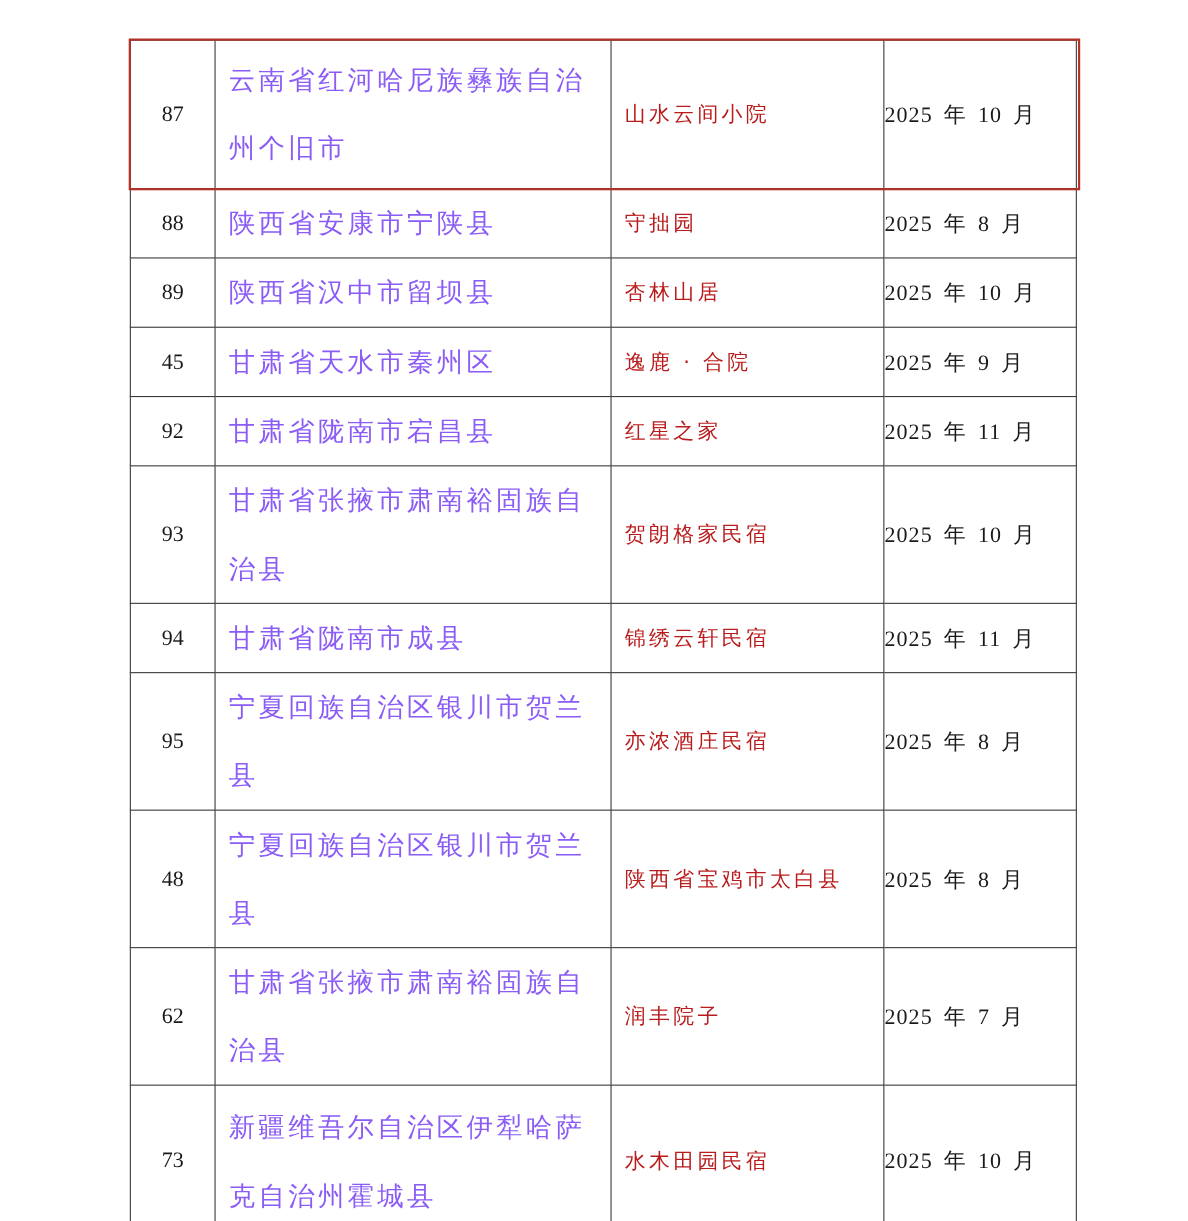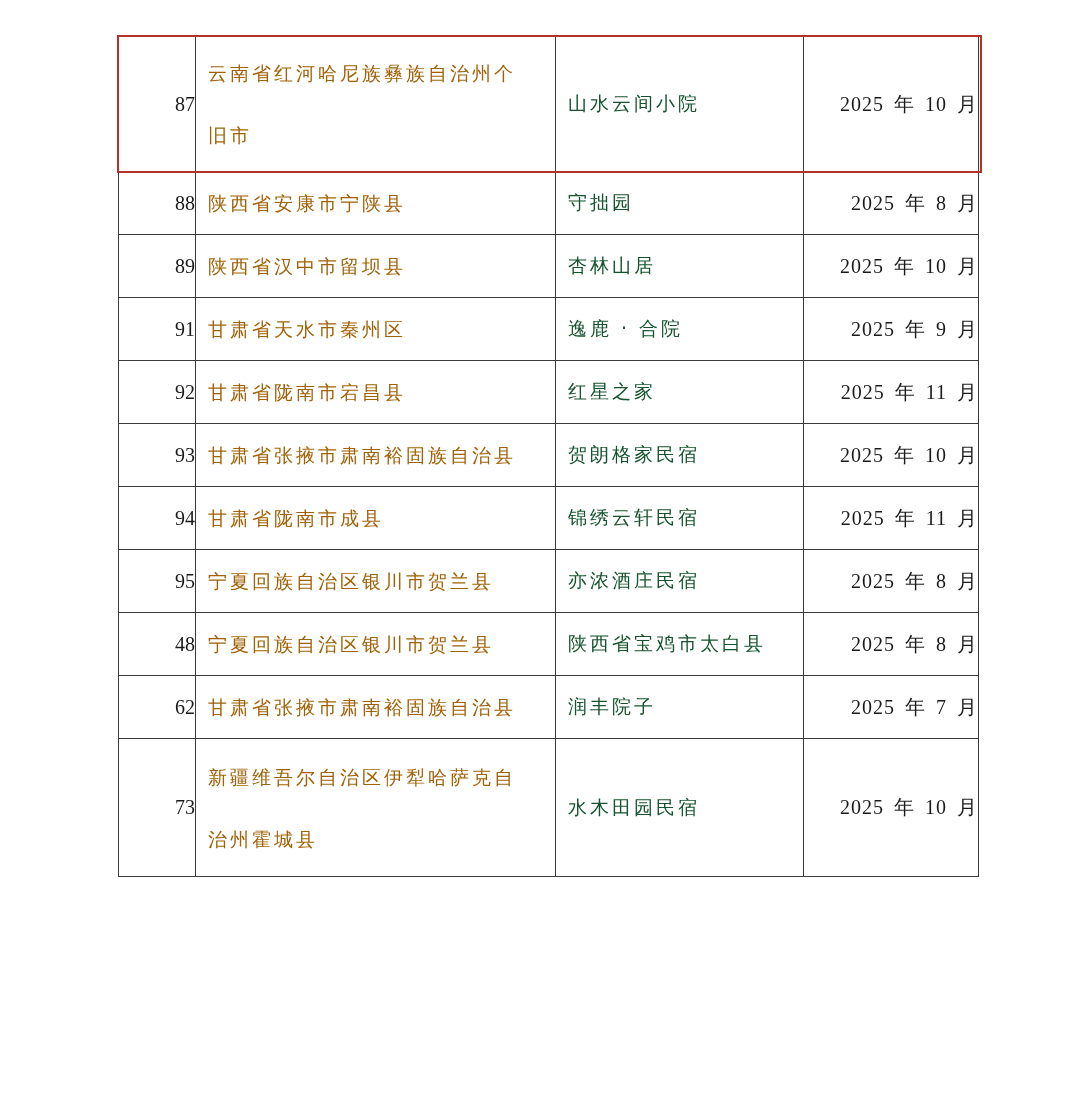--- a/index.html
+++ b/index.html
@@ -29,42 +29,42 @@
       padding: 0;
       vertical-align: middle;
       letter-spacing: 3px;
     }
     .col-num { width: 77px; }
     .col-region { width: 360px; }
     .col-name { width: 248px; }
     .col-date { width: 175px; }
 
     td.cell-num {
-      text-align: right;
+      text-align: center;
       letter-spacing: 0;
       font-family: "Liberation Serif", "DejaVu Serif", serif;
       font-size: 20px;
     }
     td.cell-region {
       padding-left: 12px;
       padding-right: 20px;
       line-height: 62px;
       font-family: "DejaVu Sans", sans-serif;
-      font-size: 19px;
+      font-size: 24px;
       font-weight: 300;
-      color: #a16207;
+      color: #8b5cf6;
     }
     td.cell-name {
       padding-left: 12px;
       font-family: "DejaVu Sans", sans-serif;
       font-size: 19px;
-      color: #14532d;
+      color: #b91c1c;
     }
     td.cell-date {
-      text-align: right;
+      text-align: left;
       font-family: "Liberation Serif", "DejaVu Serif", serif;
       font-size: 20px;
       letter-spacing: 1px;
       word-spacing: 4px;
     }
     tr.row-normal { height: 57px; }
     tr.row-tall { height: 135px; }
     tr.row-tall-last { height: 138px; }
 
     .highlight-box {
@@ -101,21 +101,21 @@
       <td class="cell-name">守拙园</td>
       <td class="cell-date">2025 年 8 月</td>
     </tr>
     <tr class="row-normal">
       <td class="cell-num">89</td>
       <td class="cell-region">陕西省汉中市留坝县</td>
       <td class="cell-name">杏林山居</td>
       <td class="cell-date">2025 年 10 月</td>
     </tr>
     <tr class="row-normal">
-      <td class="cell-num">91</td>
+      <td class="cell-num">45</td>
       <td class="cell-region">甘肃省天水市秦州区</td>
       <td class="cell-name">逸鹿 · 合院</td>
       <td class="cell-date">2025 年 9 月</td>
     </tr>
     <tr class="row-normal">
       <td class="cell-num">92</td>
       <td class="cell-region">甘肃省陇南市宕昌县</td>
       <td class="cell-name">红星之家</td>
       <td class="cell-date">2025 年 11 月</td>
     </tr>

